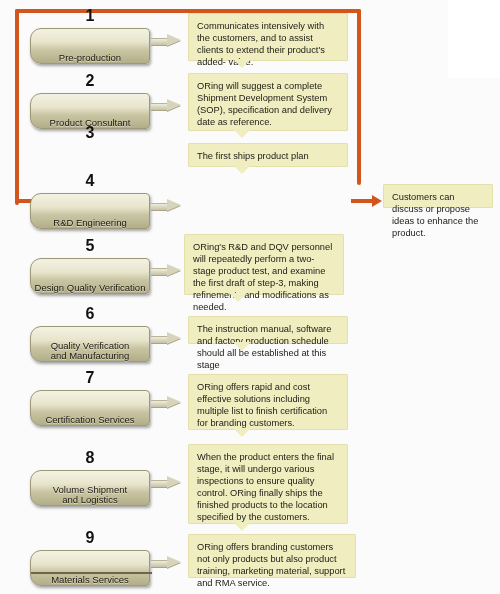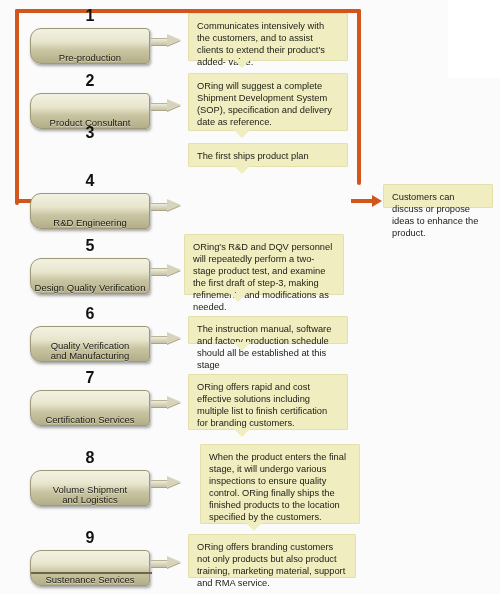--- a/index.html
+++ b/index.html
@@ -222,29 +222,29 @@
   <div class="pill-wrap" style="left:30px;top:470px;">
     <div class="pill">
       <span class="pill-label">Volume Shipment
 and Logistics</span>
       <span class="pill-arrow">
           <i class="shaft"></i>
           <i class="head"></i>
         </span>
     </div>
   </div>
-  <div class="callout" style="left:188px;top:444px;width:160px;height:80px;margin-left:12px;">
+  <div class="callout" style="left:188px;top:444px;width:160px;height:80px;">
     <span>When the product enters the final stage, it will undergo various inspections to ensure quality control. ORing finally ships the finished products to the location specified by the customers.</span>
     <span class="tail"></span>
   </div>
 
   <div class="step-num" style="left:70px;top:529px;">9</div>
   <div class="pill-wrap" style="left:30px;top:550px;">
     <div class="pill">
-      <span class="pill-label">Sustenance Services</span>
+      <span class="pill-label">Materials Services</span>
       <span class="pill-arrow">
           <i class="shaft"></i>
           <i class="head"></i>
         </span>
     </div>
   </div>
   <div class="callout no-tail" style="left:188px;top:534px;width:168px;height:44px;">
     <span>ORing offers branding customers not only products but also product training, marketing material, support and RMA service.</span>
     
   </div>

